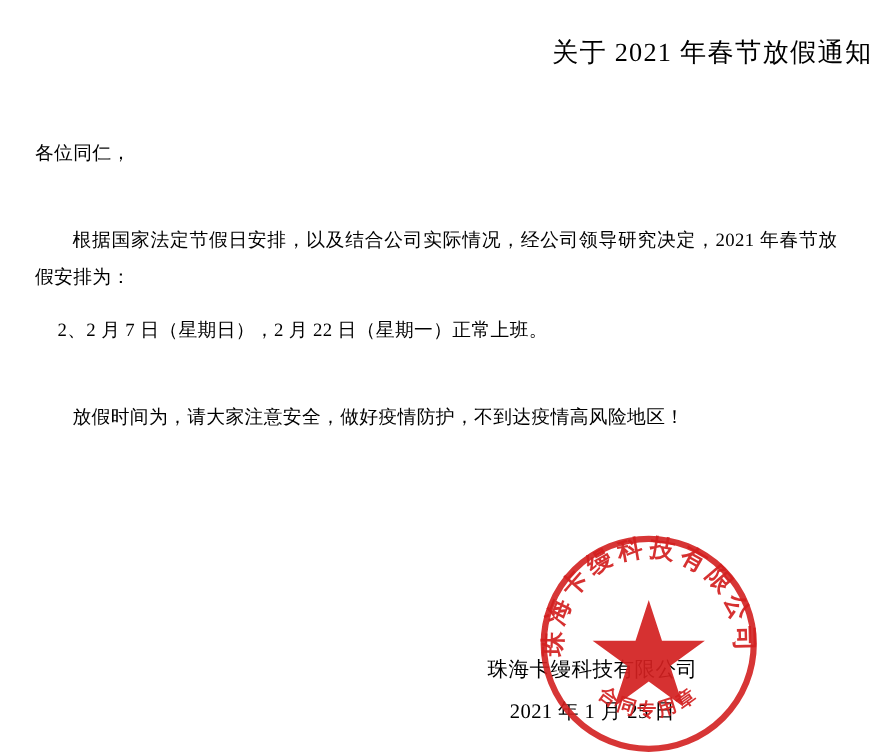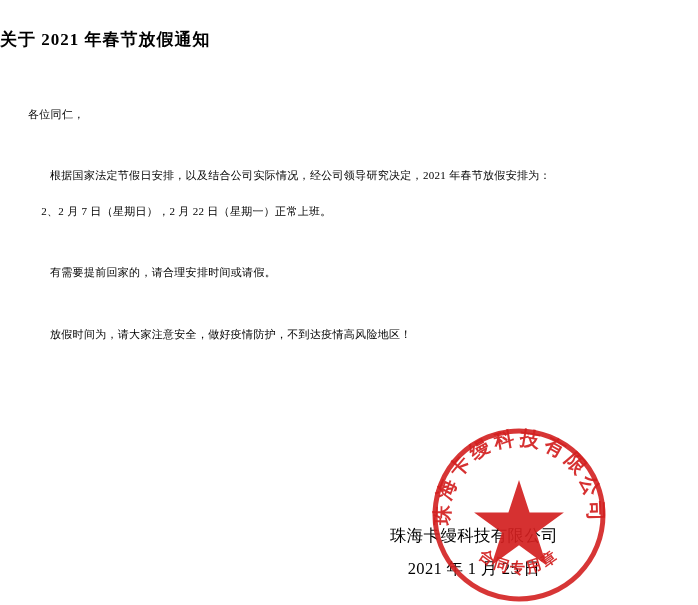--- a/index.html
+++ b/index.html
@@ -16,34 +16,34 @@
     position: relative;
   }
   .page {
     position: relative;
     width: 698px;
     height: 605px;
     box-sizing: border-box;
     padding: 0;
   }
   .doc-title {
-    text-align: left;
-    font-size: 17px;
-    font-weight: bold;
+    text-align: right;
+    font-size: 21px;
+    font-weight: normal;
     letter-spacing: 1px;
     margin-top: 28px;
     margin-bottom: 0;
     line-height: 1.4;
   }
   .body-block {
     margin-top: 52px;
     padding: 0 28px 0 28px;
   }
   .para {
-    font-size: 11px;
+    font-size: 15px;
     line-height: 1.95;
     margin: 0 0 14px 0;
     text-align: justify;
     letter-spacing: 0.3px;
   }
   .para.indent {
     text-indent: 2em;
     margin-top: 40px;
   }
   .para.item {
@@ -84,21 +84,20 @@
 <body>
 
 <div class="page">
 
   <h1 class="doc-title">关于 2021 年春节放假通知</h1>
 
   <div class="body-block">
     <p class="para">各位同仁，</p>
     <p class="para indent">根据国家法定节假日安排，以及结合公司实际情况，经公司领导研究决定，2021 年春节放假安排为：</p>
     <p class="para item">2、2 月 7 日（星期日），2 月 22 日（星期一）正常上班。</p>
-    <p class="para indent tight">有需要提前回家的，请合理安排时间或请假。</p>
     <p class="para indent tight">放假时间为，请大家注意安全，做好疫情防护，不到达疫情高风险地区！</p>
   </div>
 
   <div class="sign-block">
     <div class="sign-line">珠海卡缦科技有限公司</div>
     <div class="sign-line">2021 年 1 月 25 日</div>
   </div>
 
   <div class="seal">
     <svg width="178" height="178" viewBox="0 0 178 178" xmlns="http://www.w3.org/2000/svg">

